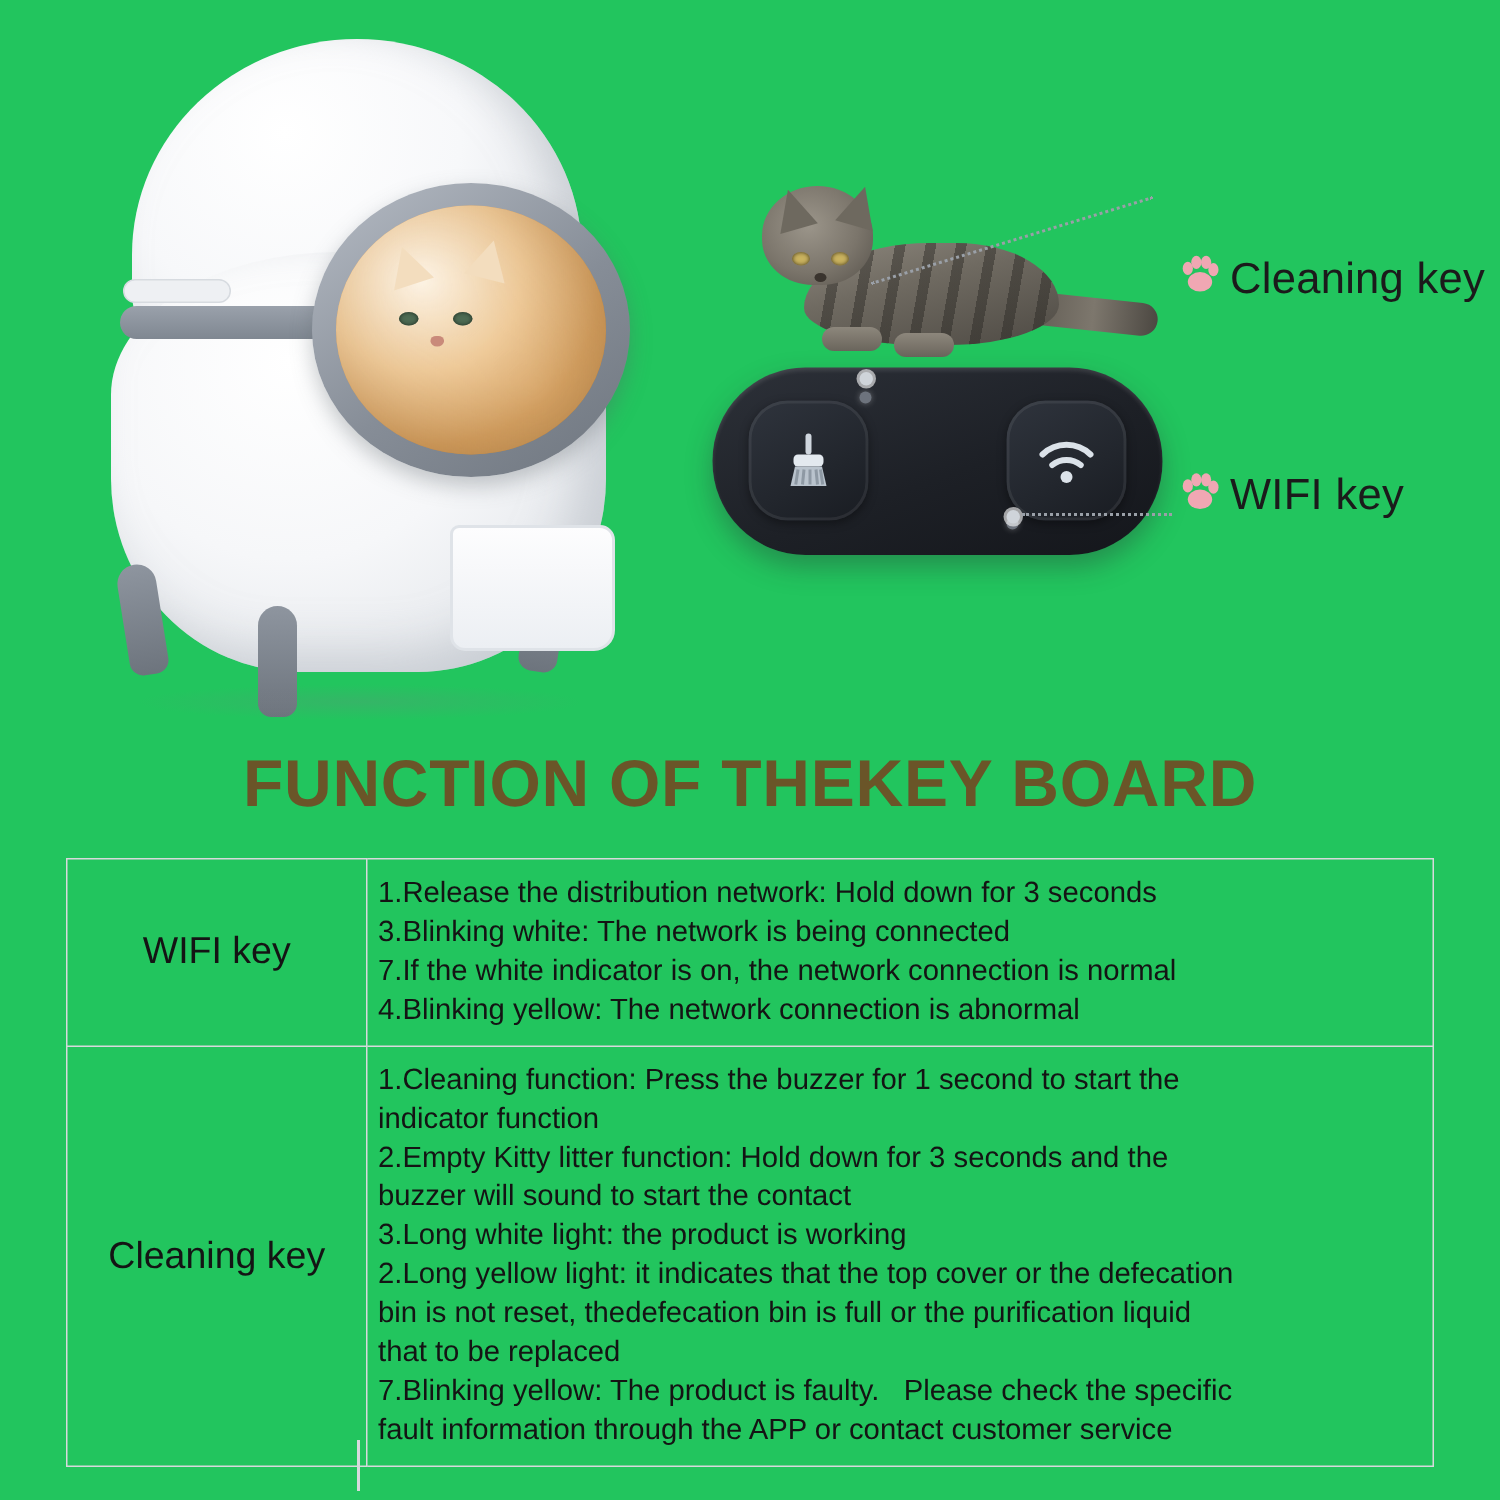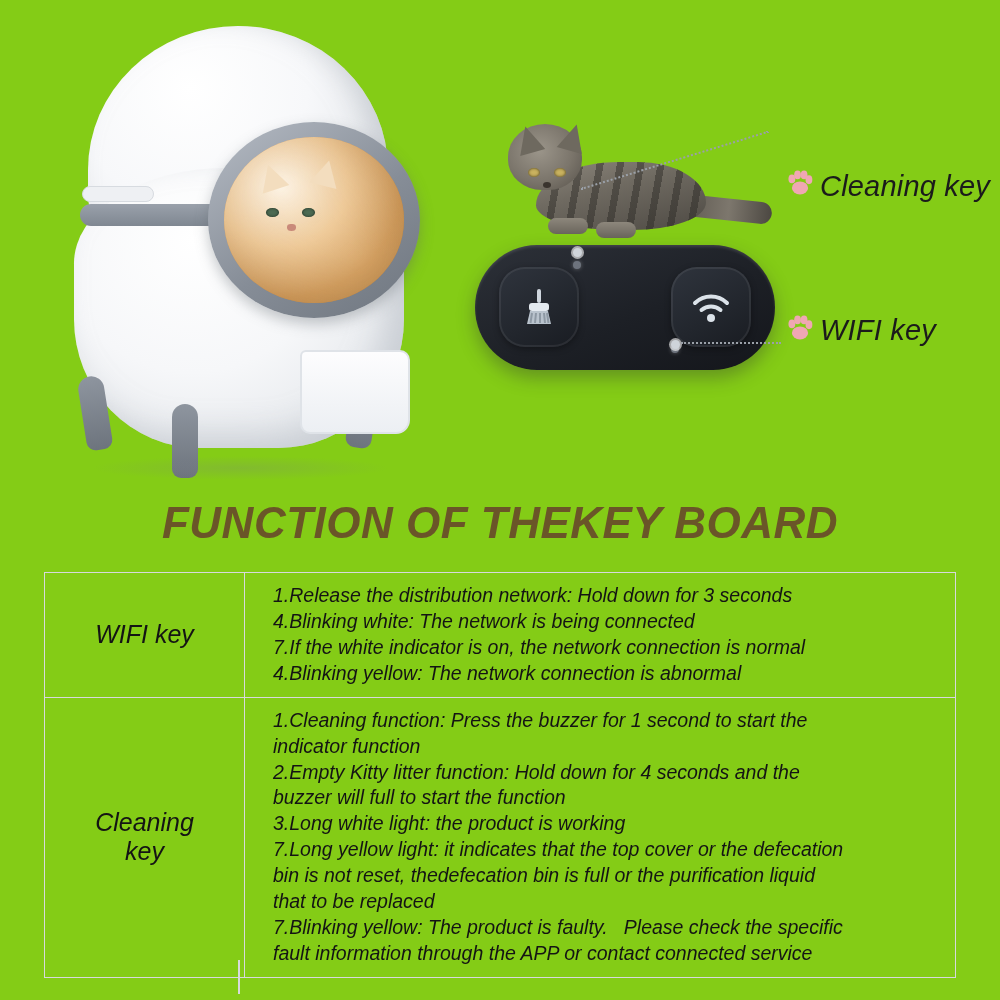--- a/index.html
+++ b/index.html
@@ -3,21 +3,21 @@
 <meta charset="utf-8">
 <style>
   * { box-sizing: border-box; }
   html, body {
     margin: 0; padding: 0;
     width: 1000px; height: 1000px;
     background: #ffffff;
     font-family: "Liberation Sans", sans-serif;
     overflow: hidden;
   }
-  .page { position: relative; width: 1000px; height: 1000px; background: #84cc16; font-style: italic; }
+  .page { position: relative; width: 1000px; height: 1000px; background: #22c55e; }
 
   
   .hero { position: relative; width: 1000px; height: 490px; }
 
   
   .device { position: absolute; left: 60px; top: 18px; width: 370px; height: 470px; }
   .dev-dome {
     position: absolute; left: 28px; top: 8px; width: 300px; height: 260px;
     background: radial-gradient(ellipse at 34% 24%, #ffffff 0%, #f7f8fa 42%, #e3e6ea 78%, #d3d7dc 100%);
     border-radius: 56% 56% 42% 42% / 62% 62% 40% 40%;
@@ -181,21 +181,21 @@
   }
 
   
   table.fn {
     position: absolute; left: 44px; top: 572px; width: 912px;
     border-collapse: collapse;
   }
   table.fn td {
     border: 1px solid #d7d9dc;
     vertical-align: middle;
-    padding: 10px 28px;
+    padding: 10px 7px;
     color: #141414;
   }
   td.keycell {
     width: 200px; text-align: center; font-size: 25px;
   }
   td.desc { font-size: 19.5px; line-height: 1.33; }
   td.desc .ln { display: block; white-space: pre-wrap; }
   .tail-tick {
     position: absolute; left: 238px; top: 960px; width: 2px; height: 34px; background: #d7d9dc;
   }
@@ -305,37 +305,37 @@
   </div>
 
   <div class="title">FUNCTION OF THEKEY BOARD</div>
 
   <table class="fn">
     <tbody>
         <tr>
       <td class="keycell">WIFI key</td>
       <td class="desc">
         <span class="ln">1.Release the distribution network: Hold down for 3 seconds</span>
-        <span class="ln">4.Blinking white: The network is being connected</span>
+        <span class="ln">3.Blinking white: The network is being connected</span>
         <span class="ln">7.If the white indicator is on, the network connection is normal</span>
         <span class="ln">4.Blinking yellow: The network connection is abnormal</span>
       </td>
     </tr>
     <tr>
       <td class="keycell">Cleaning key</td>
       <td class="desc">
         <span class="ln">1.Cleaning function: Press the buzzer for 1 second to start the</span>
         <span class="ln">indicator function</span>
-        <span class="ln">2.Empty Kitty litter function: Hold down for 4 seconds and the</span>
-        <span class="ln">buzzer will full to start the function</span>
+        <span class="ln">2.Empty Kitty litter function: Hold down for 3 seconds and the</span>
+        <span class="ln">buzzer will sound to start the contact</span>
         <span class="ln">3.Long white light: the product is working</span>
-        <span class="ln">7.Long yellow light: it indicates that the top cover or the defecation</span>
+        <span class="ln">2.Long yellow light: it indicates that the top cover or the defecation</span>
         <span class="ln">bin is not reset, thedefecation bin is full or the purification liquid</span>
         <span class="ln">that to be replaced</span>
         <span class="ln">7.Blinking yellow: The product is faulty.   Please check the specific</span>
-        <span class="ln">fault information through the APP or contact connected service</span>
+        <span class="ln">fault information through the APP or contact customer service</span>
       </td>
     </tr>
   </tbody>
     </table>
 
   <div class="tail-tick"></div>
 </div>
 
 </body></html>

